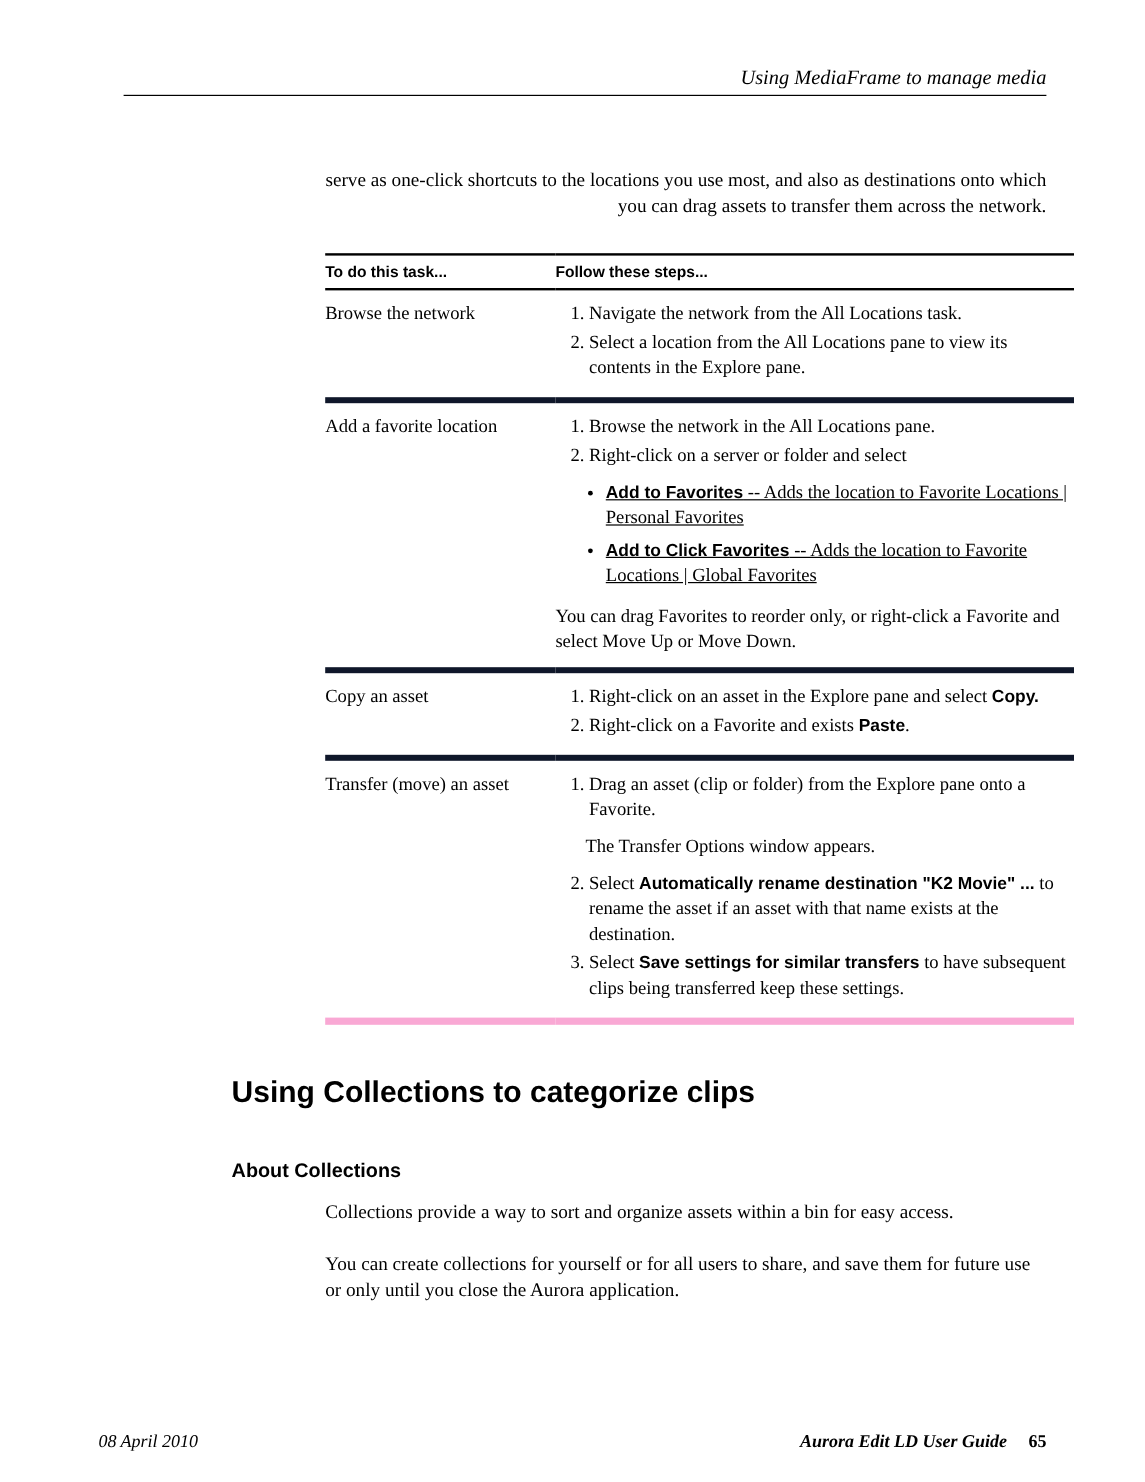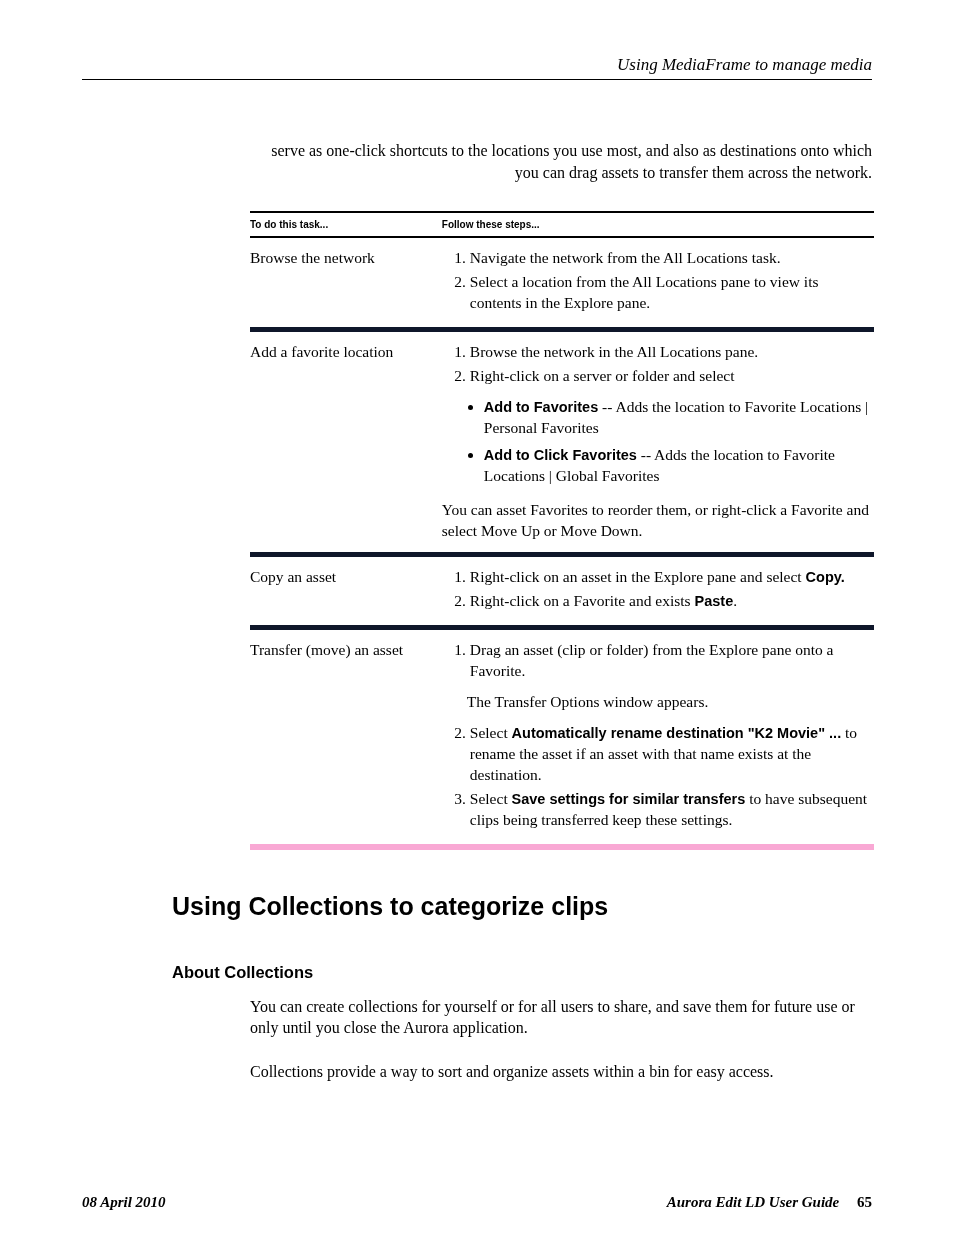--- a/index.html
+++ b/index.html
@@ -11,20 +11,21 @@
     padding: 0;
     background: #fff;
     width: 954px;
     height: 1235px;
     position: relative;
     box-sizing: border-box;
   }
   .page {
     padding: 55px 82px 0 82px;
     box-sizing: border-box;
+    margin-left: 21px;
   }
   .header-right {
     text-align: right;
     font-style: italic;
     font-size: 17px;
     margin-bottom: 4px;
   }
   .header-rule {
     border: none;
     border-top: 1px solid #000;
@@ -37,21 +38,21 @@
   }
   .tbl {
     border-collapse: collapse;
     width: 624px;
     margin-left: 168px;
     font-size: 15.5px;
   }
   .tbl thead th {
     font-family: Arial, Helvetica, sans-serif;
     font-weight: bold;
-    font-size: 10px;
+    font-size: 13px;
     text-align: left;
     padding: 6px 4px 6px 0;
     border-top: 2px solid #000;
     border-bottom: 2px solid #000;
   }
   .tbl td {
     vertical-align: top;
     padding: 10px 4px 10px 0;
     border-bottom: 5px solid #0f172a;
     line-height: 1.35;
@@ -69,20 +70,21 @@
     padding-left: 0px;
     margin-bottom: 3px;
   }
   ul.bullets {
     margin: 10px 0 14px 0;
     padding-left: 42px;
     list-style-type: disc;
   }
   ul.bullets li {
     margin-bottom: 6px;
+    text-decoration: underline;
   }
   .sans-bold {
     font-family: Arial, Helvetica, sans-serif;
     font-weight: bold;
     font-size: 14.5px;
   }
   .after-list {
     margin-top: 14px;
   }
   .mid-para {
@@ -107,21 +109,20 @@
   .footer {
     position: absolute;
     left: 82px;
     right: 82px;
     bottom: 24px;
     font-size: 15px;
   }
   .footer-left {
     float: left;
     font-style: italic;
-    font-weight: bold;
   }
   .footer-right {
     float: right;
   }
   .footer-right .doc-title {
     font-style: italic;
     font-weight: bold;
   }
   .footer-right .pagenum {
     font-weight: bold;
@@ -161,21 +162,21 @@
         <td class="col-task">Add a favorite location</td>
         <td class="col-steps">
           <ol class="steps">
             <li>Browse the network in the All Locations pane.</li>
             <li>Right-click on a server or folder and select</li>
           </ol>
           <ul class="bullets">
             <li><span class="sans-bold">Add to Favorites</span><span> -- Adds the location to Favorite Locations | Personal Favorites</span></li>
             <li><span class="sans-bold">Add to Click Favorites</span><span> -- Adds the location to Favorite Locations | Global Favorites</span></li>
           </ul>
-          <div class="after-list">You can asset Favorites to reorder them, or right-click a Favorite and select Move Up or Move Down.</div>
+          <div class="after-list">You can drag Favorites to reorder only, or right-click a Favorite and select Move Up or Move Down.</div>
         </td>
       </tr>
 
 
       <tr>
         <td class="col-task">Copy an asset</td>
         <td class="col-steps">
           <ol class="steps">
             <li><span>Right-click on an asset in the Explore pane and select </span><span class="sans-bold">Copy.</span></li>
             <li><span>Right-click on a Favorite and exists </span><span class="sans-bold">Paste</span><span>.</span></li>
@@ -197,22 +198,22 @@
         </td>
       </tr>
 
     </tbody>
   </table>
 
   <h2 class="section">Using Collections to categorize clips</h2>
 
   <h3 class="subsection">About Collections</h3>
 
+  <p class="body-para">Collections provide a way to sort and organize assets within a bin for easy access.</p>
   <p class="body-para">You can create collections for yourself or for all users to share, and save them for future use or only until you close the Aurora application.</p>
-  <p class="body-para">Collections provide a way to sort and organize assets within a bin for easy access.</p>
 
 </div>
 
 <div class="footer">
   <span class="footer-left">08 April 2010</span>
   <span class="footer-right">
     <span class="doc-title">Aurora Edit LD User Guide</span>
     <span class="pagenum">65</span>
   </span>
 </div>

